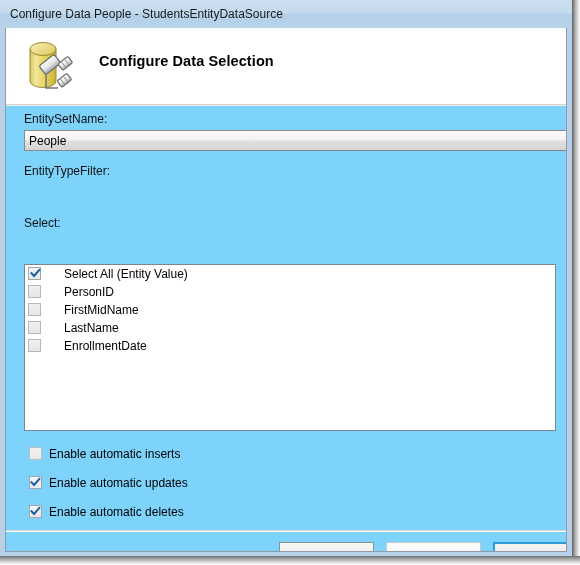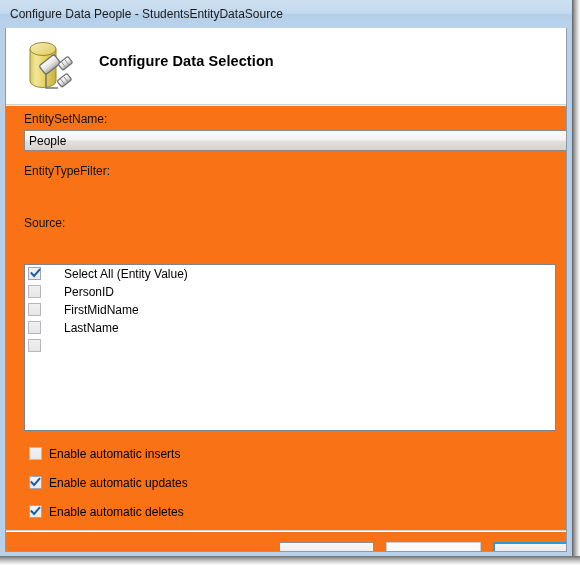--- a/index.html
+++ b/index.html
@@ -106,21 +106,21 @@
     letter-spacing: 0.1px;
   }
 
   
   .body-area {
     position: absolute;
     left: 0;
     top: 78px;
     width: 560px;
     height: 445px;
-    background: #f97316;
+    background: #7dd3fc;
   }
 
   .field-label {
     position: absolute;
     font-size: 12px;
     color: #111111;
     white-space: nowrap;
   }
 
   .combo {
@@ -317,21 +317,21 @@
 
     <div class="body-area">
 
       <div class="field-label" style="left:18px; top:6px;">EntitySetName:</div>
       <div class="combo" style="left:18px; top:24px; width:548px;">
         <span class="combo-value">People</span>
       </div>
 
       <div class="field-label" style="left:18px; top:58px;">EntityTypeFilter:</div>
 
-      <div class="field-label" style="left:18px; top:110px;">Source:</div>
+      <div class="field-label" style="left:18px; top:110px;">Select:</div>
 
       <div class="listbox">
         <div id="select-list">
             <div class="list-item">
               <span class="cbox">
                 <svg class="tick" viewBox="0 0 11 11" xmlns="http://www.w3.org/2000/svg">
                   <path d="M1.5 5.2 L4.1 8.0 L9.4 1.8" fill="none" stroke="#1b5fa8" stroke-width="2" stroke-linecap="square"></path>
                 </svg>
               </span>
               <span class="lbl">Select All (Entity Value)</span>
@@ -343,20 +343,21 @@
             <div class="list-item">
               <span class="cbox disabled"></span>
               <span class="lbl">FirstMidName</span>
             </div>
             <div class="list-item">
               <span class="cbox disabled"></span>
               <span class="lbl">LastName</span>
             </div>
             <div class="list-item">
               <span class="cbox disabled"></span>
+              <span class="lbl">EnrollmentDate</span>
             </div>
           </div>
       </div>
 
       <div id="options-container">
           <div class="option-row" style="top: 340px;">
             <span class="cb disabled"></span>
             <span class="olbl">Enable automatic inserts</span>
           </div>
           <div class="option-row" style="top: 369px;">

